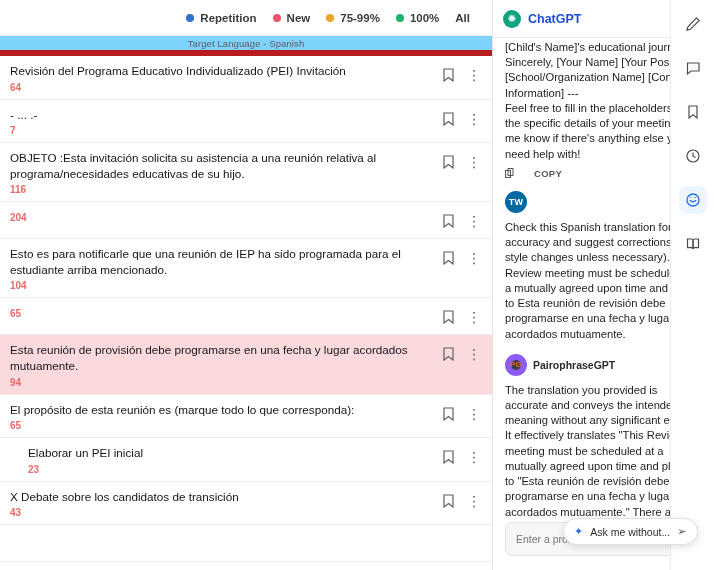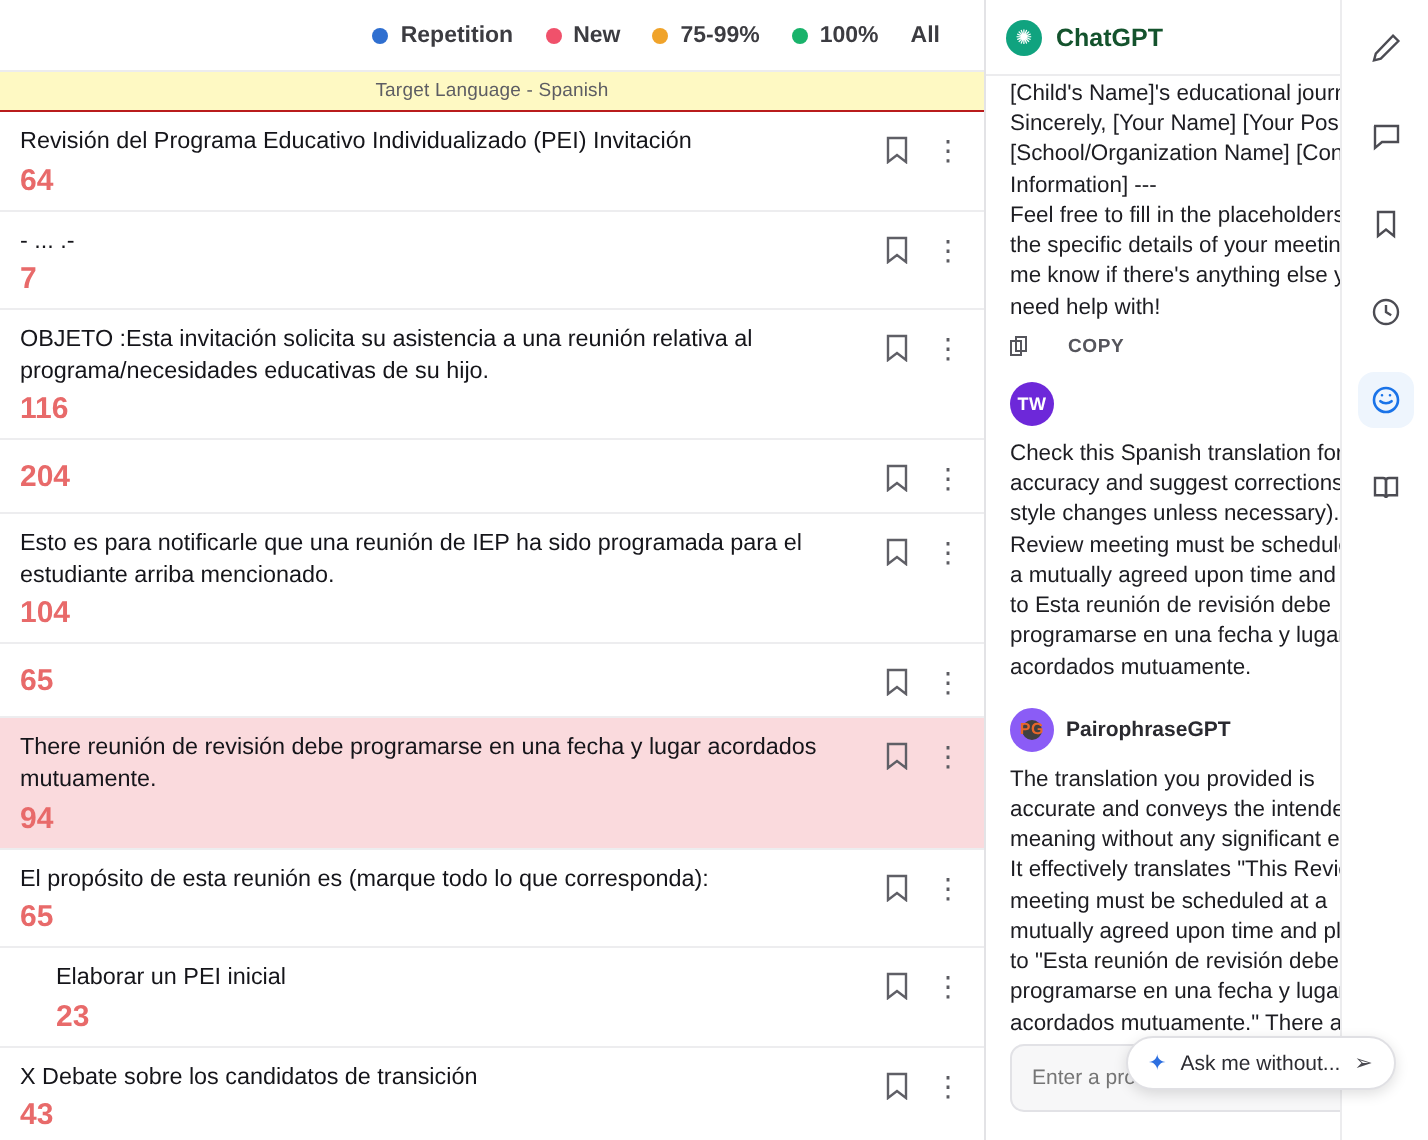--- a/index.html
+++ b/index.html
@@ -45,22 +45,22 @@
     font-size: 11.5px;
     color: #3c3c41;
     font-weight: 600;
     white-space: nowrap;
   }
   .dot { width: 8px; height: 8px; border-radius: 50%; display: inline-block; }
   .legend-all { font-size: 11.5px; font-weight: 600; color: #3c3c41; padding-right: 8px; }
 
   .lang-bar {
     height: 20px;
-    background: #fef9c3;
-    border-bottom: 1px solid #b91c1c;
+    background: #7dd3fc;
+    border-bottom: 6px solid #b91c1c;
     display: flex;
     align-items: center;
     justify-content: center;
     font-size: 9.5px;
     color: #5d5d63;
     letter-spacing: .1px;
   }
 
   .rows { height: 514px; overflow: hidden; }
 
@@ -77,21 +77,21 @@
 
   .row-main { flex: 1; min-width: 0; padding-right: 6px; }
   .row-text {
     font-size: 11.7px;
     line-height: 1.33;
     color: #15151a;
     word-wrap: break-word;
   }
   .row-count {
     margin-top: 3px;
-    font-size: 15px;
+    font-size: 10px;
     color: #e86a6a;
     font-weight: 600;
   }
   .row.indent .row-count { padding-left: 18px; }
 
   .row-actions {
     display: flex;
     align-items: center;
     gap: 10px;
     padding-top: 4px;
@@ -127,21 +127,21 @@
     flex: 0 0 auto;
   }
   .chat-logo {
     width: 18px; height: 18px;
     border-radius: 50%;
     background: #10a37f;
     display: flex; align-items: center; justify-content: center;
     color: #fff;
     font-size: 10px;
   }
-  .chat-title { font-size: 12.5px; font-weight: 700; color: #14532d; }
+  .chat-title { font-size: 12.5px; font-weight: 700; color: #1d4ed8; }
 
   .chat-body {
     flex: 1;
     overflow: hidden;
     padding: 2px 12px 0 12px;
     position: relative;
   }
   .msg { margin-bottom: 12px; }
   .msg-text {
     font-size: 11.2px;
@@ -153,21 +153,21 @@
     display: flex; align-items: center; gap: 20px;
     margin-top: 6px;
     font-size: 9.5px;
     color: #55555c;
     letter-spacing: .3px;
     font-weight: 600;
   }
   .avatar-row { display: flex; align-items: center; gap: 6px; margin: 2px 0 7px 0; }
   .avatar {
     width: 22px; height: 22px; border-radius: 50%;
-    background: #6d28d9;
+    background: #0369a1;
     color: #fff;
     font-size: 9px; font-weight: 700;
     display: flex; align-items: center; justify-content: center;
     letter-spacing: .3px;
   }
   .avatar.pg { background: #404040; border: 6px solid #8b5cf6; color: #e8662a; font-size: 8px; }
   .bot-name { font-size: 10.5px; font-weight: 700; color: #2a2a30; }
 
   .chat-input-wrap {
     flex: 0 0 auto;
@@ -352,21 +352,21 @@
               <svg width="11" height="14" viewBox="0 0 11 14">
                 <path d="M1 1h9v12l-4.5-3.5L1 13z" fill="none" stroke="#5f5f66" stroke-width="1.2"></path>
               </svg>
             </span>
           <span class="icon-btn kebab">⋮</span>
         </div>
       </div>
 
       <div class="row highlight">
         <div class="row-main">
-          <div class="row-text">There reunión de revisión debe programarse en una fecha y lugar acordados mutuamente.</div>
+          <div class="row-text">Esta reunión de provisión debe programarse en una fecha y lugar acordados mutuamente.</div>
           <div class="row-count">94</div>
         </div>
         <div class="row-actions">
           <span class="icon-btn">
               <svg width="11" height="14" viewBox="0 0 11 14">
                 <path d="M1 1h9v12l-4.5-3.5L1 13z" fill="none" stroke="#5f5f66" stroke-width="1.2"></path>
               </svg>
             </span>
           <span class="icon-btn kebab">⋮</span>
         </div>

